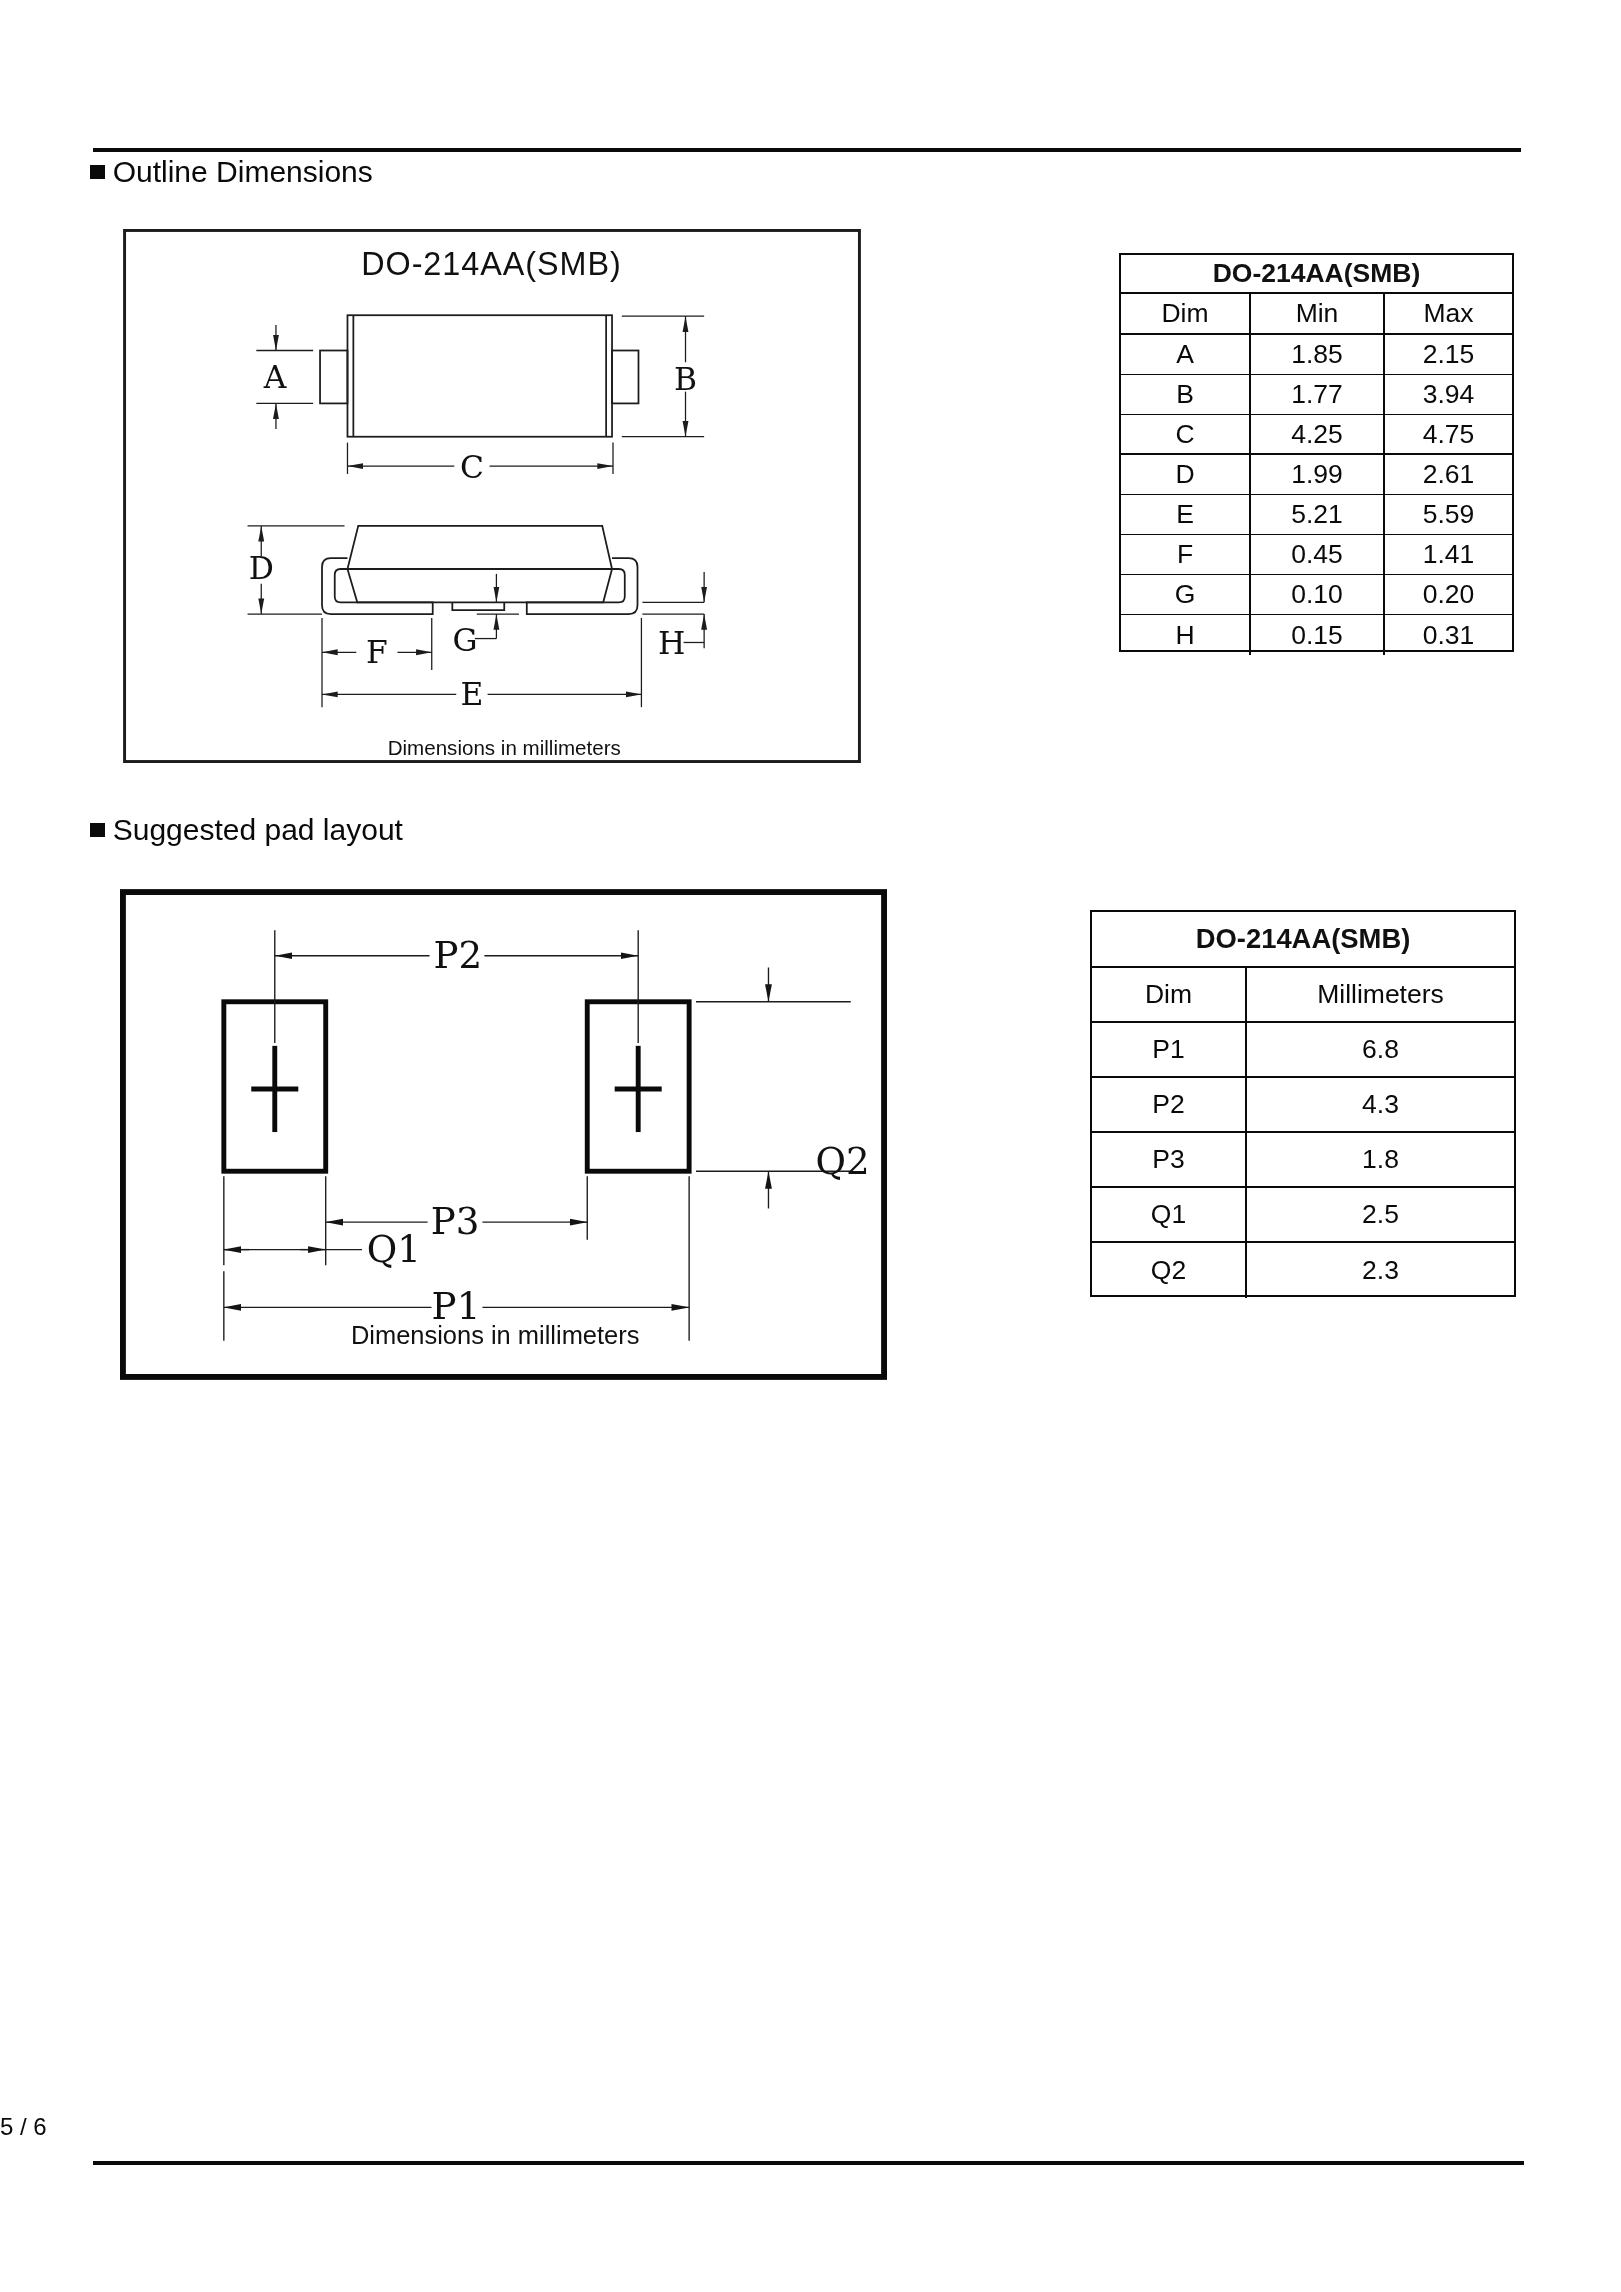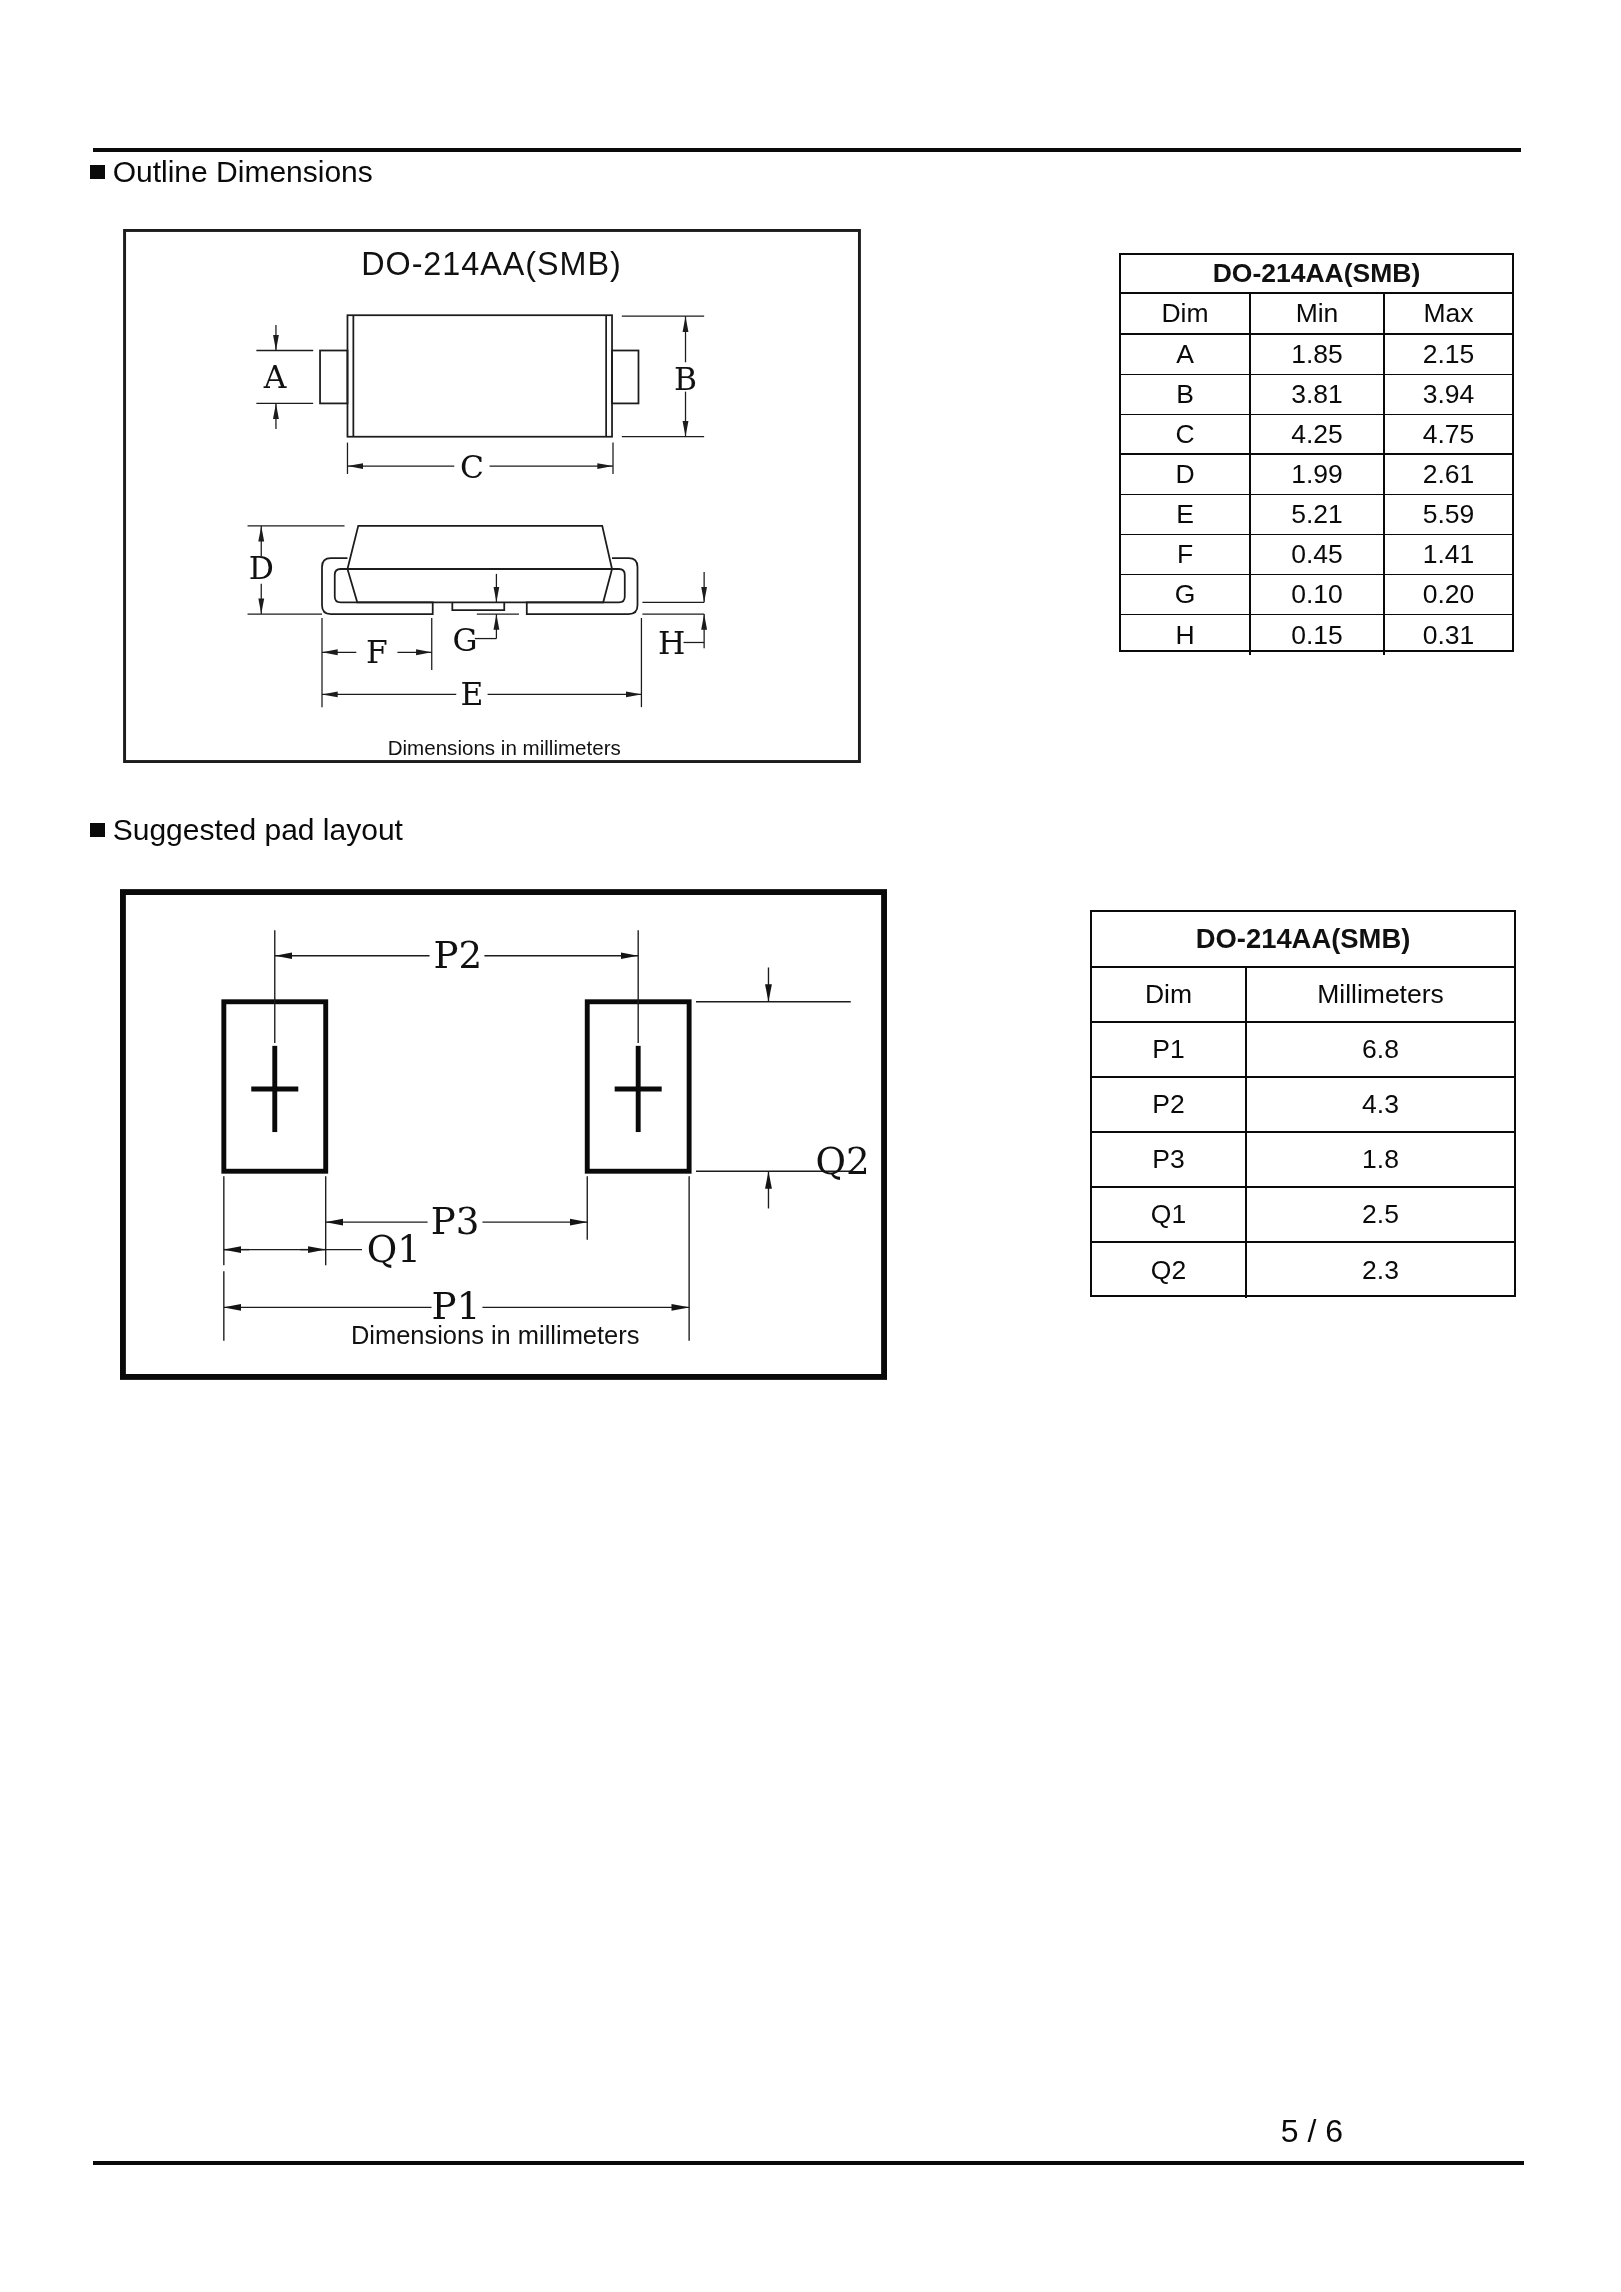--- a/index.html
+++ b/index.html
@@ -51,22 +51,22 @@
   #outline-table .c1 { width:128px; }
   #outline-table .c2 { width:134px; border-left:2px solid #0a0a0a; }
   #outline-table .c3 { flex:1; border-left:2px solid #0a0a0a; }
   #pad-table .t-title { height:56px; font-size:27.4px; }
   #pad-table .t-row { height:55px; border-bottom:2px solid #0a0a0a; }
   #pad-table .t-row.last { border-bottom:none; }
   #pad-table .c1 { width:153px; }
   #pad-table .c2 { flex:1; border-left:2px solid #0a0a0a; }
 
   #footer-text {
-    top:2113px; left:0; width:1343px; text-align:right;
-    font-size:32px; color:#0a0a0a;
+    top:2113px; left:0; width:1343px; text-align:left;
+    font-size:24px; color:#0a0a0a;
   }
 </style>
 </head>
 <body>
 
 <div id="page">
 
   <div class="abs hrule" style="left:93px; top:148px; width:1428px;"></div>
 
   <div class="abs section-h" style="left:90px; top:155px;">
@@ -160,21 +160,21 @@
       <div class="t-cell c2">Min</div>
       <div class="t-cell c3">Max</div>
     </div>
     <div class="t-row">
       <div class="t-cell c1">A</div>
       <div class="t-cell c2">1.85</div>
       <div class="t-cell c3">2.15</div>
     </div>
     <div class="t-row">
       <div class="t-cell c1">B</div>
-      <div class="t-cell c2">3.81</div>
+      <div class="t-cell c2">1.77</div>
       <div class="t-cell c3">3.94</div>
     </div>
     <div class="t-row thick">
       <div class="t-cell c1">C</div>
       <div class="t-cell c2">4.25</div>
       <div class="t-cell c3">4.75</div>
     </div>
     <div class="t-row">
       <div class="t-cell c1">D</div>
       <div class="t-cell c2">1.99</div>

